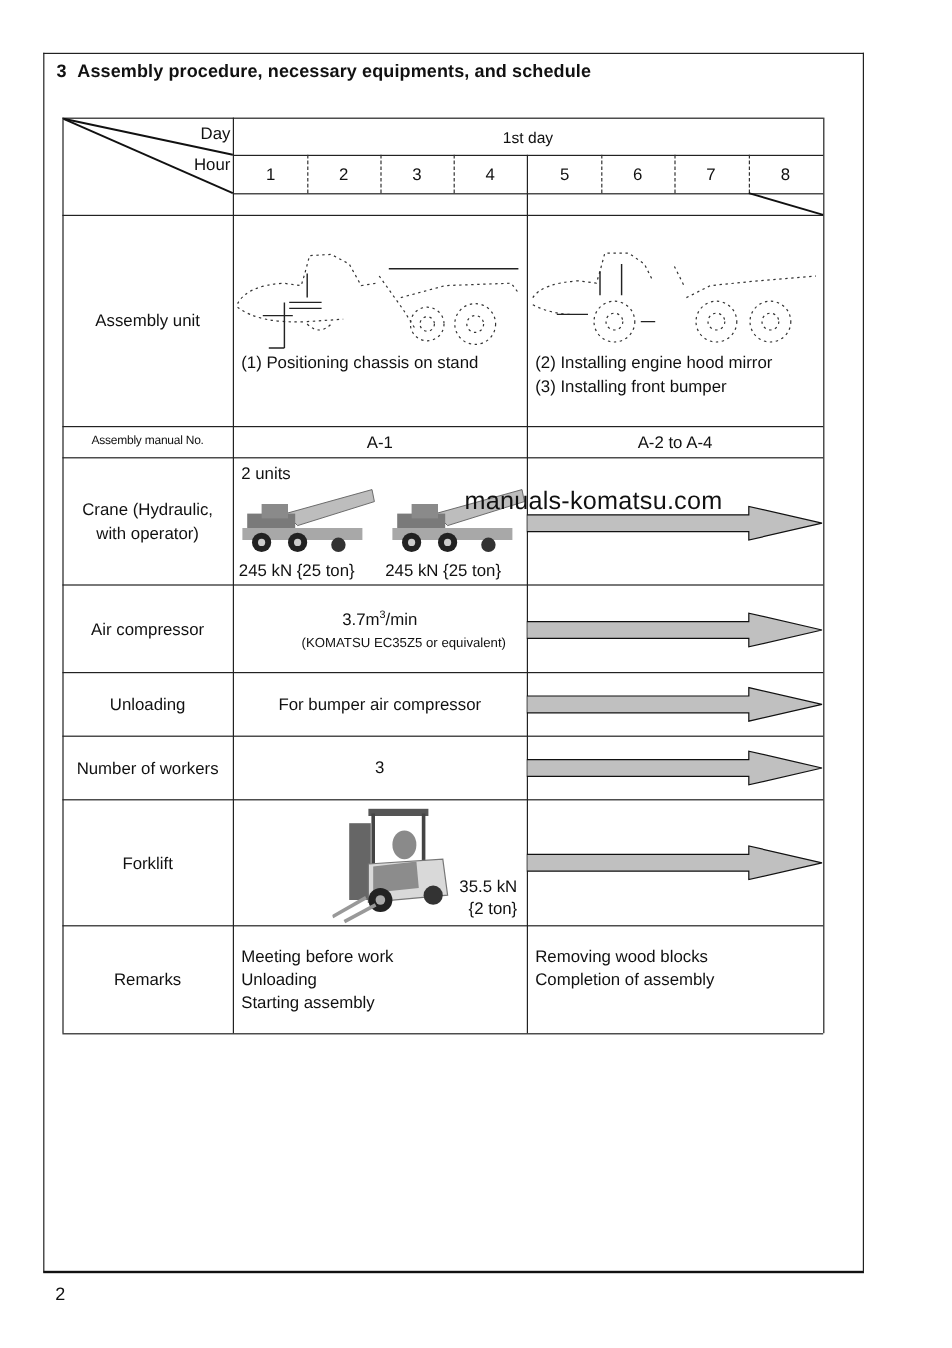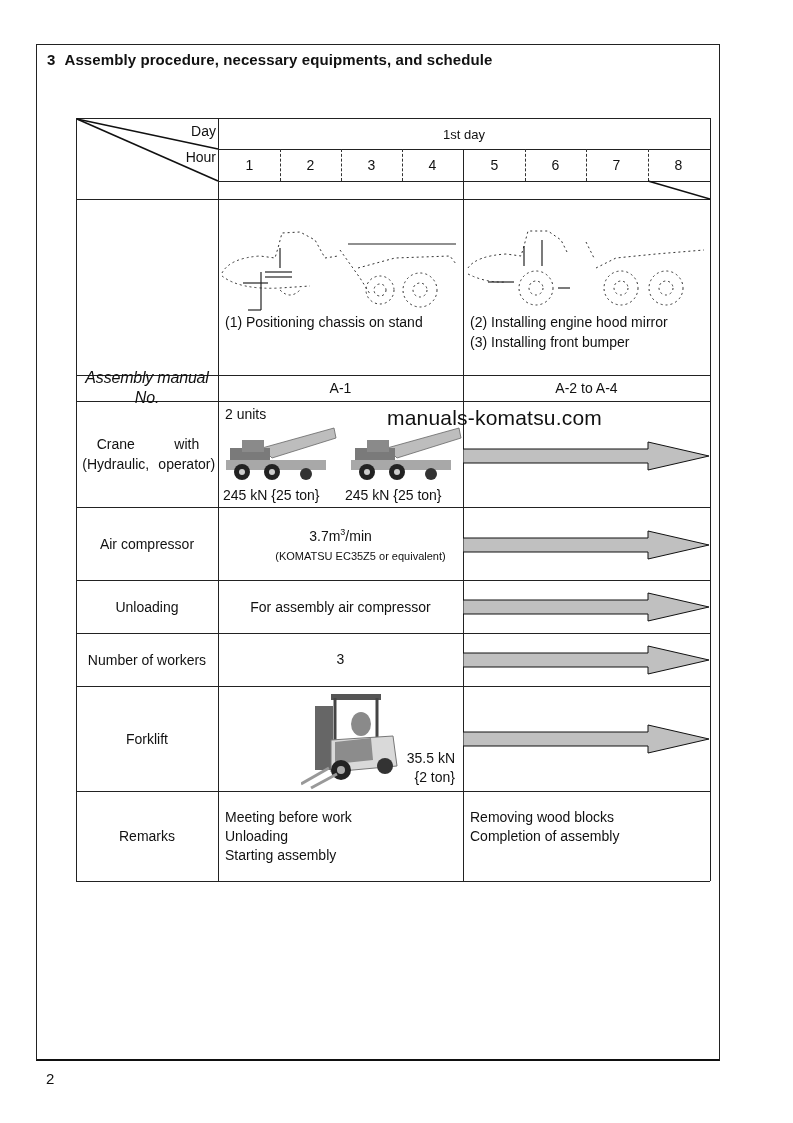--- a/index.html
+++ b/index.html
@@ -4,27 +4,27 @@
 <style>
   html, body { margin:0; padding:0; background:#ffffff; }
   body { width:793px; height:1123px; position:relative; overflow:hidden;
          font-family:"Liberation Sans", "DejaVu Sans", sans-serif; color:#111; }
   .frame { position:absolute; left:36px; top:44px; width:684px; height:1017px;
            border:1px solid #222; border-bottom:2px solid #111; box-sizing:border-box; }
   .section-title { position:absolute; left:47px; top:51px; font-size:15px; font-weight:bold; letter-spacing:0.1px; }
   .section-title .num { margin-right:9px; }
   .page-number { position:absolute; left:46px; top:1070px; font-size:15px; }
 
-  .tbl { position:absolute; left:76px; top:98px; width:634px; height:763px;margin-top:20px; }
+  .tbl { position:absolute; left:52px; top:98px; width:634px; height:763px; }
   .hline { position:absolute; height:0; border-top:1px solid #222; }
   .vline { position:absolute; width:0; border-left:1px solid #222; }
   .dline { position:absolute; width:0; border-left:1px dashed #333; }
 
   .lbl { position:absolute; left:0; width:142px; text-align:center; font-size:14px; line-height:20px; display:flex; align-items:center; justify-content:center; }
-  .lbl.small { font-size:16px; letter-spacing:-0.2px;font-style:italic; }
+  .lbl.small { font-size:10px; letter-spacing:-0.2px; }
   .txt { position:absolute; font-size:14px; line-height:19px; white-space:nowrap; }
   .center { text-align:center; }
 
   .day-label { position:absolute; right:0; font-size:14px; }
   .hour-num { position:absolute; width:61px; text-align:center; font-size:14px; top:39px; }
 
   .arrow { position:absolute; left:387px; width:247px; height:30px; }
   .watermark { position:absolute; left:387px; top:406px; font-size:21px; color:#111; white-space:nowrap; letter-spacing:0.2px; }
   sup { font-size:9px; vertical-align:super; line-height:0; }
 </style>
@@ -79,20 +79,21 @@
   <div class="hour-num" style="left:572px;">8</div>
 
   <div class="hline" style="left:0;top:257px;width:634px;"></div>
   <div class="hline" style="left:0;top:283px;width:634px;"></div>
   <div class="hline" style="left:0;top:389px;width:634px;"></div>
   <div class="hline" style="left:0;top:462px;width:634px;"></div>
   <div class="hline" style="left:0;top:515px;width:634px;"></div>
   <div class="hline" style="left:0;top:568px;width:634px;"></div>
   <div class="hline" style="left:0;top:673px;width:634px;"></div>
 
+  <div class="lbl" style="top:81px;height:176px;">Assembly unit</div>
 
   <svg style="position:absolute;left:144px;top:110px;" width="240" height="85">
     <g fill="none" stroke="#333" stroke-width="1" stroke-dasharray="2,3">
       <path d="M2 45 Q10 30 40 28 L55 30 L58 20 L62 5 L80 4 L95 12 L105 30 L118 28"></path>
       <path d="M2 48 Q20 62 60 60 L90 58"></path>
       <path d="M120 22 L140 50 L150 66"></path>
       <circle cx="160" cy="62" r="14"></circle>
         <circle cx="160" cy="62" r="6"></circle>
       <circle cx="200" cy="62" r="17"></circle>
         <circle cx="200" cy="62" r="7"></circle>
@@ -133,21 +134,21 @@
   </svg>
   <div class="txt" style="left:394px;top:195px;line-height:19.5px;">
     <div>(2) Installing engine hood mirror</div>
     <div>(3) Installing front bumper</div>
   </div>
 
   <div class="lbl small" style="top:257px;height:26px;">Assembly manual No.</div>
   <div class="txt center" style="left:142px;top:261px;width:245px;">A-1</div>
   <div class="txt center" style="left:387px;top:261px;width:247px;">A-2 to A-4</div>
 
-  <div class="lbl" style="top:283px;height:106px;">
+  <div class="lbl" style="top:283px;height:106px;flex-direction:column;">
     <span>Crane (Hydraulic,</span>
     <span>with operator)</span>
   </div>
   <div class="txt" style="left:149px;top:287px;">2 units</div>
 
   <svg style="position:absolute;left:146px;top:308px;" width="115" height="56">
     <polygon points="40,22 112,2 114,12 50,32" fill="#bdbdbd" stroke="#666" stroke-width="0.8"></polygon>
     <rect x="8" y="22" width="40" height="18" fill="#7a7a7a"></rect>
     <rect x="20" y="14" width="22" height="12" fill="#8a8a8a"></rect>
     <rect x="4" y="34" width="100" height="10" fill="#a8a8a8"></rect>
@@ -178,21 +179,21 @@
   <div class="lbl" style="top:389px;height:73px;">Air compressor</div>
   <div class="txt center" style="left:142px;top:409px;width:245px;">
     <span>3.7m</span><sup>3</sup><span>/min</span>
   </div>
   <div class="txt center" style="left:142px;top:429px;width:245px;font-size:11px;padding-left:20px;">(KOMATSU EC35Z5 or equivalent)</div>
   <svg class="arrow" style="top:412px;" viewBox="0 0 247 30">
     <polygon points="0,8 185,8 185,1 246,15 185,29 185,22 0,22" fill="#c0c0c0" stroke="#111" stroke-width="1"></polygon>
   </svg>
 
   <div class="lbl" style="top:462px;height:53px;">Unloading</div>
-  <div class="txt center" style="left:142px;top:480px;width:245px;">For assembly air compressor</div>
+  <div class="txt center" style="left:142px;top:480px;width:245px;">For bumper air compressor</div>
   <svg class="arrow" style="top:474px;" viewBox="0 0 247 30">
     <polygon points="0,8 185,8 185,1 246,15 185,29 185,22 0,22" fill="#c0c0c0" stroke="#111" stroke-width="1"></polygon>
   </svg>
 
   <div class="lbl" style="top:515px;height:53px;">Number of workers</div>
   <div class="txt center" style="left:142px;top:532px;width:245px;">3</div>
   <svg class="arrow" style="top:527px;" viewBox="0 0 247 30">
     <polygon points="0,8 185,8 185,1 246,15 185,29 185,22 0,22" fill="#c0c0c0" stroke="#111" stroke-width="1"></polygon>
   </svg>
 

